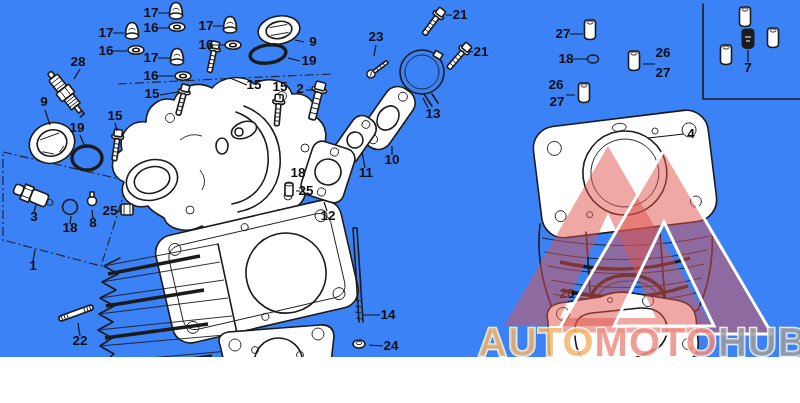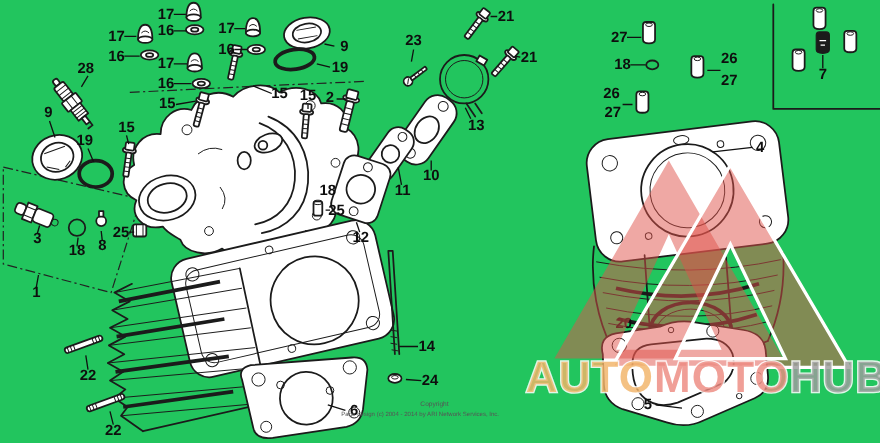--- a/index.html
+++ b/index.html
@@ -1,16 +1,16 @@
 <!DOCTYPE html>
 <html><head>
 <meta charset="utf-8">
 <style>
   html,body{margin:0;padding:0;background:#fff;}
-  .stage{position:relative;width:800px;height:403px;background:#22c55e;overflow:hidden;
+  .stage{position:relative;width:800px;height:357px;background:#3b82f6;overflow:hidden;
          font-family:"Liberation Sans",sans-serif;}
   svg{position:absolute;left:0;top:0;}
   .ln{stroke:#1b1b1b;fill:none;stroke-width:1.6;stroke-linecap:round;stroke-linejoin:round;}
   .lnw{stroke:#1b1b1b;fill:#ffffff;stroke-width:1.6;stroke-linejoin:round;}
   .thin{stroke:#1b1b1b;fill:none;stroke-width:.9;}
   .thick{stroke:#1b1b1b;fill:none;stroke-width:3.4;}
   .leader{stroke:#111;fill:none;stroke-width:1.2;}
   .dashdot{stroke:#222;fill:none;stroke-width:1.1;stroke-dasharray:9 3 2 3;}
   .co{font:bold 13.5px "Liberation Sans",sans-serif;fill:#0e0e0e;text-anchor:middle;cursor:pointer;}
   .wm{font:bold 40px "Liberation Sans",sans-serif;letter-spacing:1px;paint-order:stroke;

